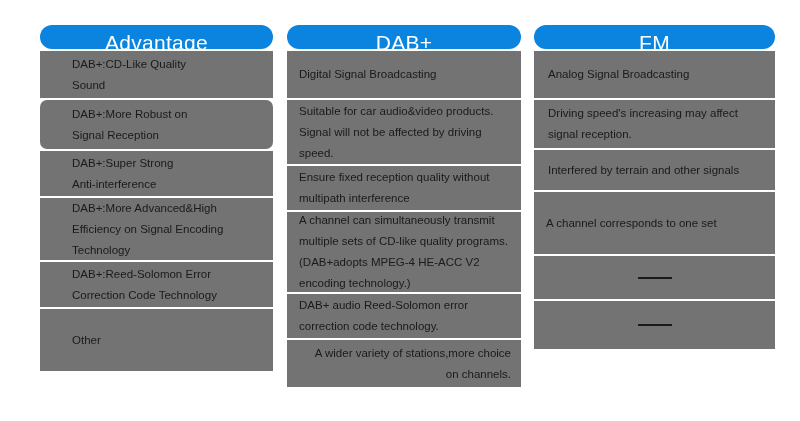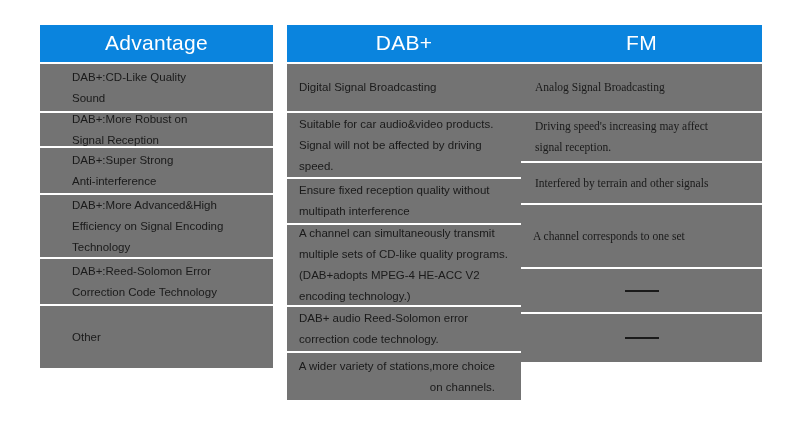--- a/index.html
+++ b/index.html
@@ -22,31 +22,32 @@
     display: flex;
     flex-direction: row;
     align-items: flex-start;
   }
 
   .column {
     display: flex;
     flex-direction: column;
   }
   .col-advantage { width: 233px; margin-right: 14px; }
-  .col-dab       { width: 234px; }
+  .col-dab       { width: 234px; margin-right: 13px; }
   .col-fm        { width: 241px; }
 
   .col-header {
-    height: 37px;
+    height: 24px;
     line-height: 35px;
     background: #0a84de;
     color: #ffffff;
     font-size: 21px;
     text-align: center;
     letter-spacing: 0.3px;
+    border-radius: 12px;
   }
 
   .cells {
     display: flex;
     flex-direction: column;
     margin-top: 2px;
   }
 
   .cell {
     background: #737373;
@@ -54,40 +55,40 @@
     font-size: 11.5px;
     line-height: 21px;
     box-sizing: border-box;
     margin-bottom: 2px;
     display: flex;
     flex-direction: column;
     justify-content: center;
   }
 
   .col-advantage .cell { padding: 0 10px 0 32px; }
-  .col-dab .cell       { padding: 0 26px 0 12px; }
-  .col-fm .cell        { padding: 0 10px 0 14px; font-family: Liberation Serif, serif; }
+  .col-dab .cell       { padding: 0 10px 0 12px; }
+  .col-fm .cell        { padding: 0 10px 0 14px; }
 
   .cell .line { display: block; white-space: pre; }
 
   .cell.dash {
     align-items: center;
     justify-content: center;
     padding: 0;
   }
   .dash-mark {
     display: block;
     width: 34px;
     height: 2px;
     background: #1a1a1a;
   }
 
   
   .col-advantage .r0 { height: 47px; }
-  .col-advantage .r1 { height: 33px; }
+  .col-advantage .r1 { height: 49px; border-radius: 7px; }
   .col-advantage .r2 { height: 45px; }
   .col-advantage .r3 { height: 62px; }
   .col-advantage .r4 { height: 45px; }
   .col-advantage .r5 { height: 62px; }
 
   
   .col-dab .r0 { height: 47px; }
   .col-dab .r1 { height: 64px; justify-content: center; }
   .col-dab .r2 { height: 44px; }
   .col-dab .r3 { height: 80px; }

